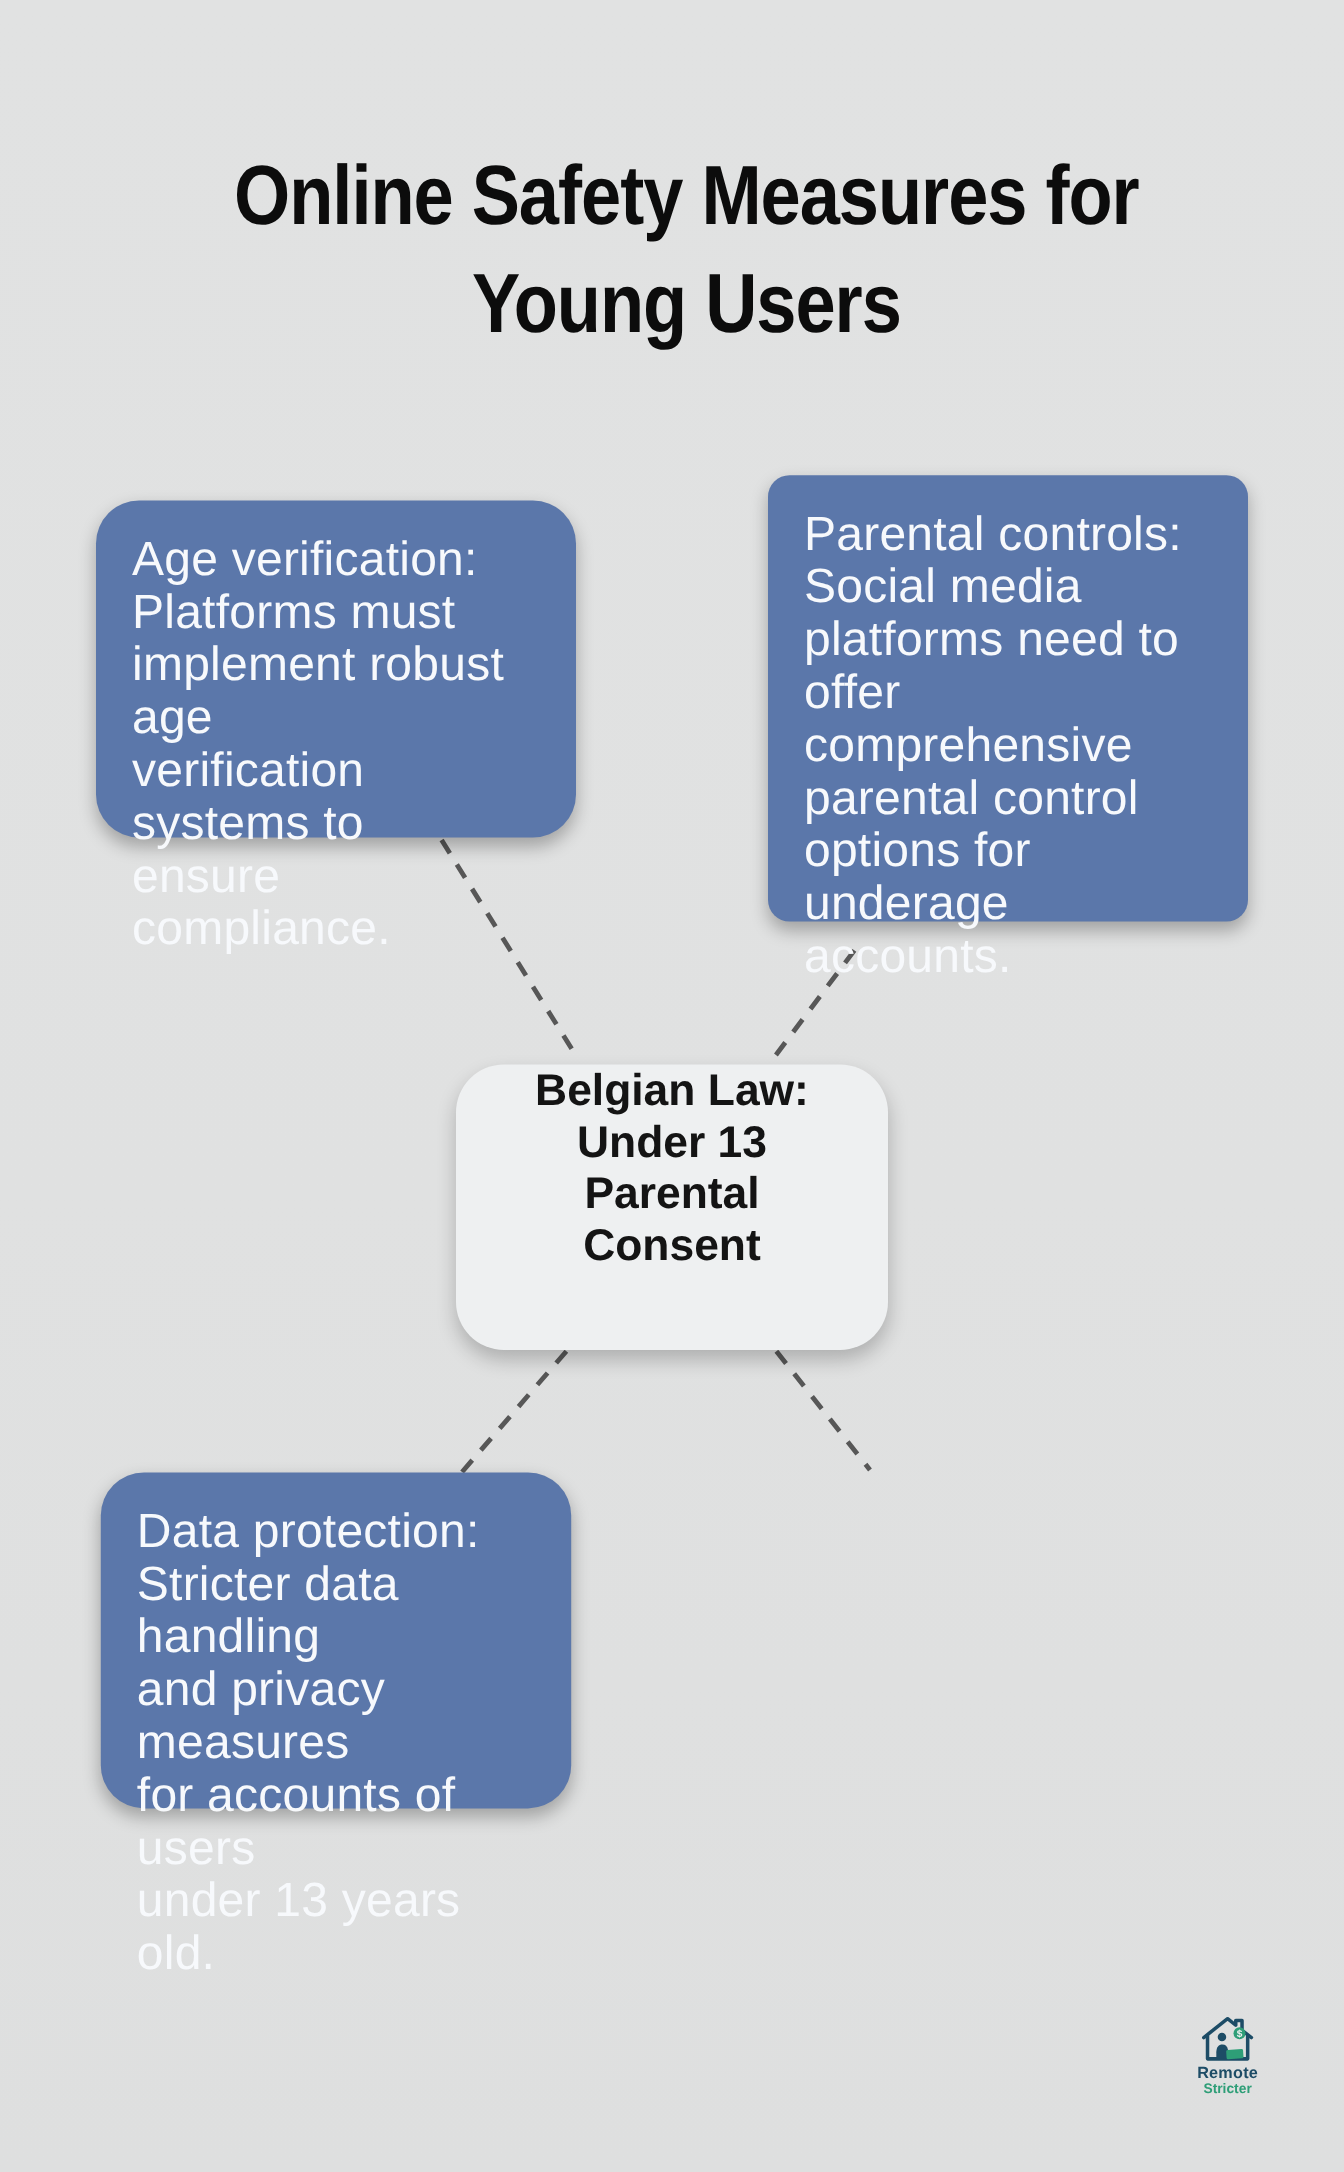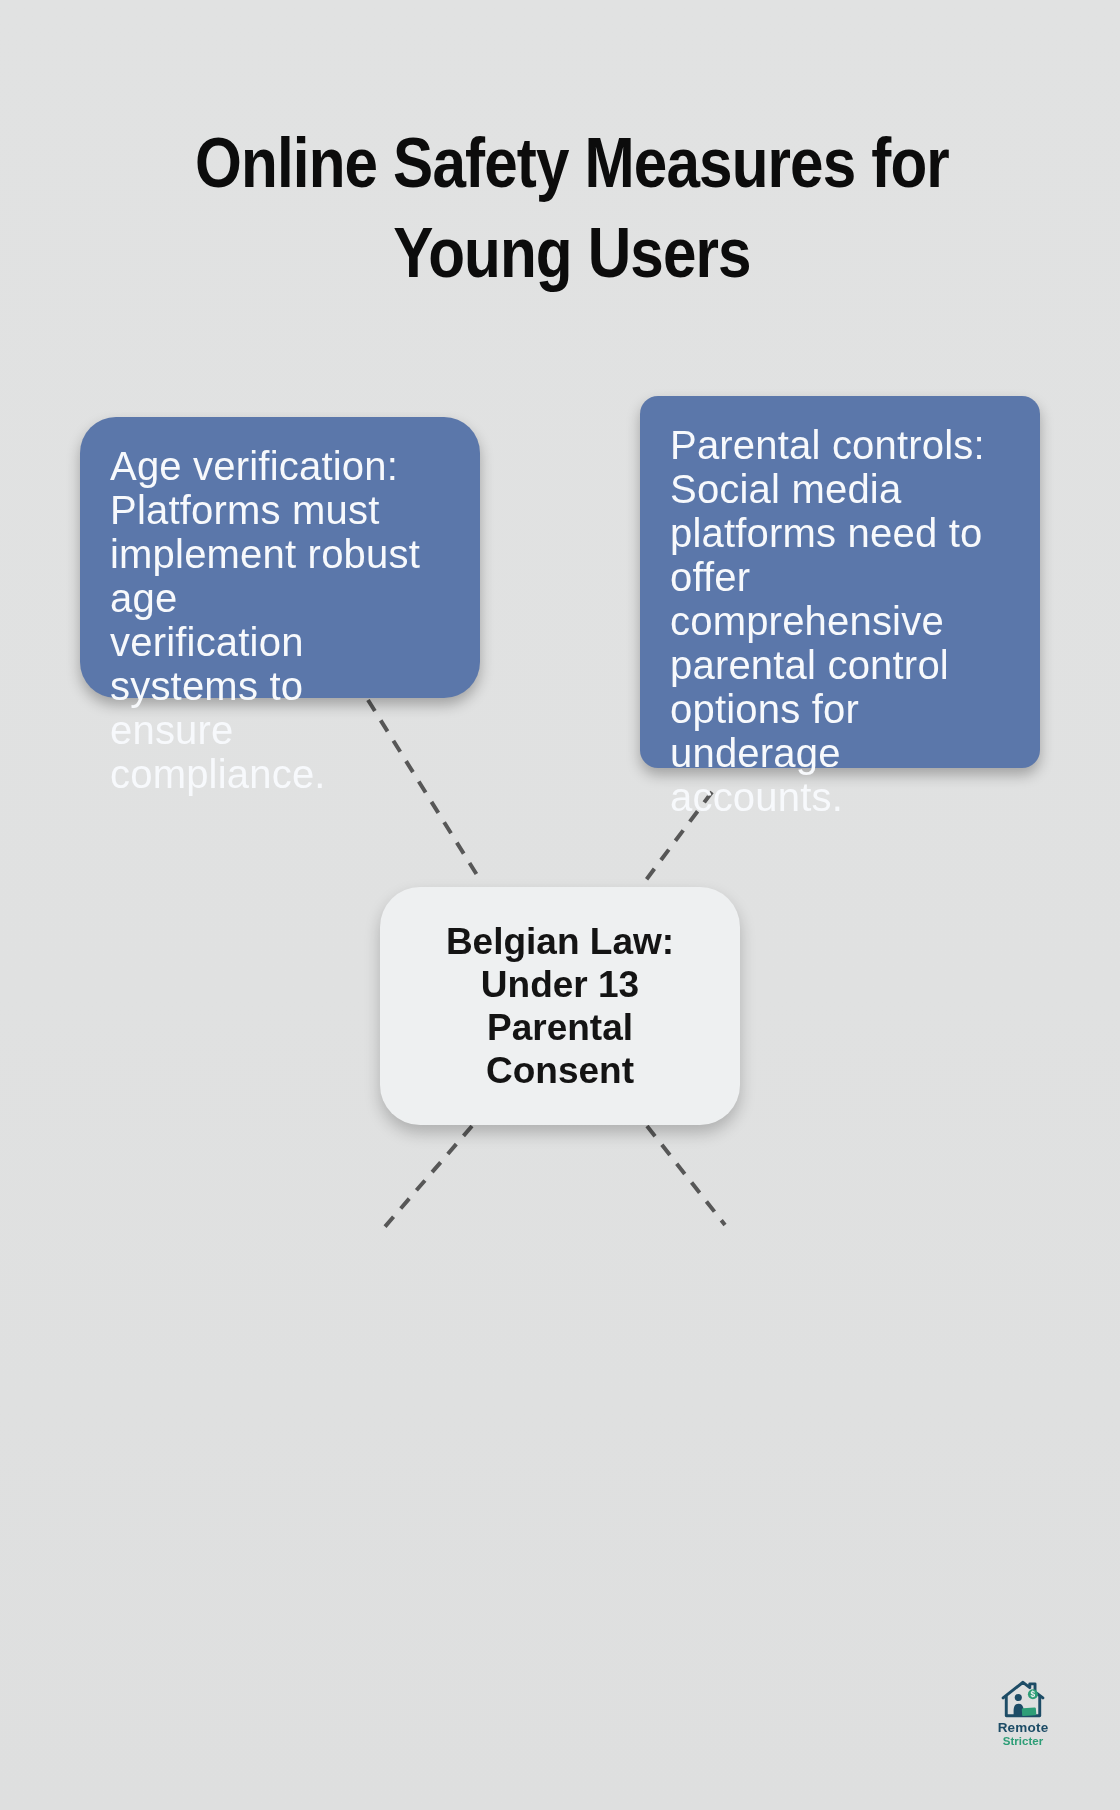--- a/index.html
+++ b/index.html
@@ -32,21 +32,21 @@
   }
   .tl{left:80px;top:417px;width:400px;height:281px;}
   .tr{left:640px;top:396px;width:400px;height:372px;border-radius:18px;}
   .bl{left:84px;top:1227px;width:392px;height:280px;}
   .br{left:640px;top:1227px;width:403px;height:325px;}
   
   .center-node{
     position:absolute;left:380px;top:887px;width:360px;height:238px;
     background:#eef0f1;border-radius:40px;
     box-shadow:0 8px 16px rgba(0,0,0,.22);
-    display:flex;align-items:center;justify-content:center;
+    display:flex;align-items:flex-start;justify-content:center;
   }
   .center-text{
     margin:0;white-space:pre-line;text-align:center;
     font-weight:700;font-size:37px;line-height:43px;color:#141414;
   }
   
   .logo{position:absolute;left:986px;top:1679px;width:74px;text-align:center;}
   .logo svg{display:block;margin:0 auto;}
   .brand-remote{font-weight:700;font-size:13.5px;line-height:14px;color:#1d4c66;letter-spacing:.2px;margin-top:2px;}
   .brand-profitly{font-weight:700;font-size:11.5px;line-height:12px;color:#2e9e77;}
@@ -86,20 +86,27 @@
 accounts.</p>
   </div>
 
   <div class="center-node">
     <p class="center-text">Belgian Law:
 Under 13
 Parental
 Consent</p>
   </div>
 
+  <div class="node bl">
+    <p class="node-text">Data protection:
+Stricter data handling
+and privacy measures
+for accounts of users
+under 13 years old.</p>
+  </div>
 
 
   <div class="logo">
     <svg width="46" height="40" viewBox="0 0 44 38" xmlns="http://www.w3.org/2000/svg">
       <path d="M3 18 L22 3 L28.5 8.2 L28.5 4.5 L33.5 4.5 L33.5 12.3 L41 18" fill="none" stroke="#1d4c66" stroke-width="2.8" stroke-linecap="round" stroke-linejoin="round"></path>
       <path d="M6 16.5 L6 35 L38 35 L38 16.5" fill="none" stroke="#1d4c66" stroke-width="2.8" stroke-linecap="round" stroke-linejoin="round"></path>
       <circle cx="17.5" cy="17.5" r="3.4" fill="#1d4c66"></circle>
       <path d="M13 35 L13 30 C13 25.5 15 23.5 17.8 23.5 C20.5 23.5 21.6 25 22.1 27 L22.7 29.5 L22.7 35 Z" fill="#1d4c66"></path>
       <rect x="21" y="27.5" width="13.5" height="7.5" rx="1.2" fill="#2e9e77" transform="rotate(-4 27 31)"></rect>
       <circle cx="31.5" cy="14.5" r="4.8" fill="#2e9e77"></circle>

